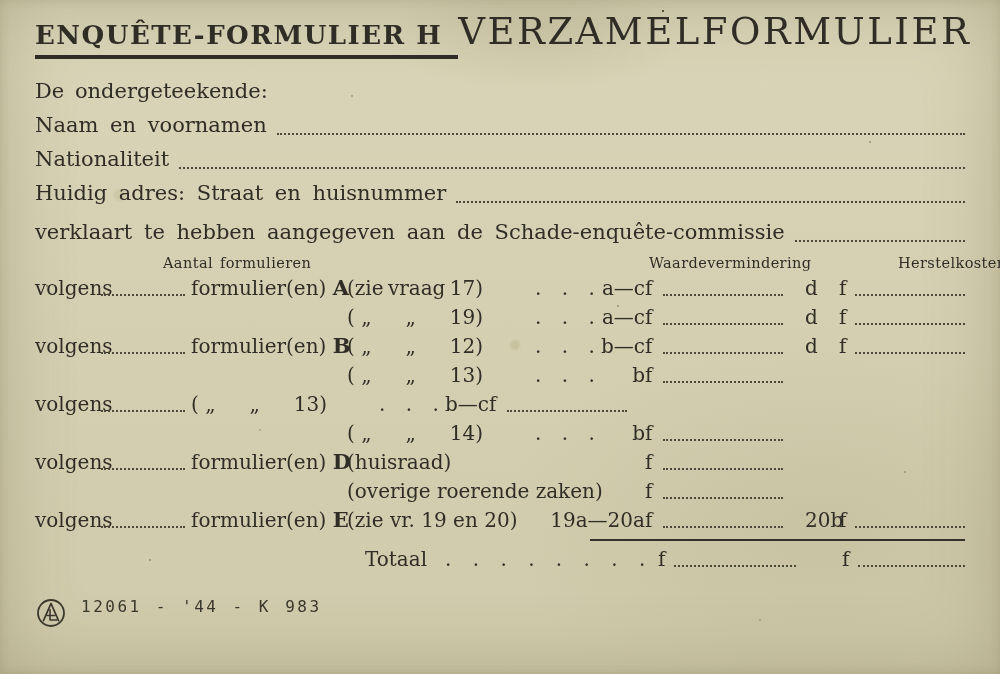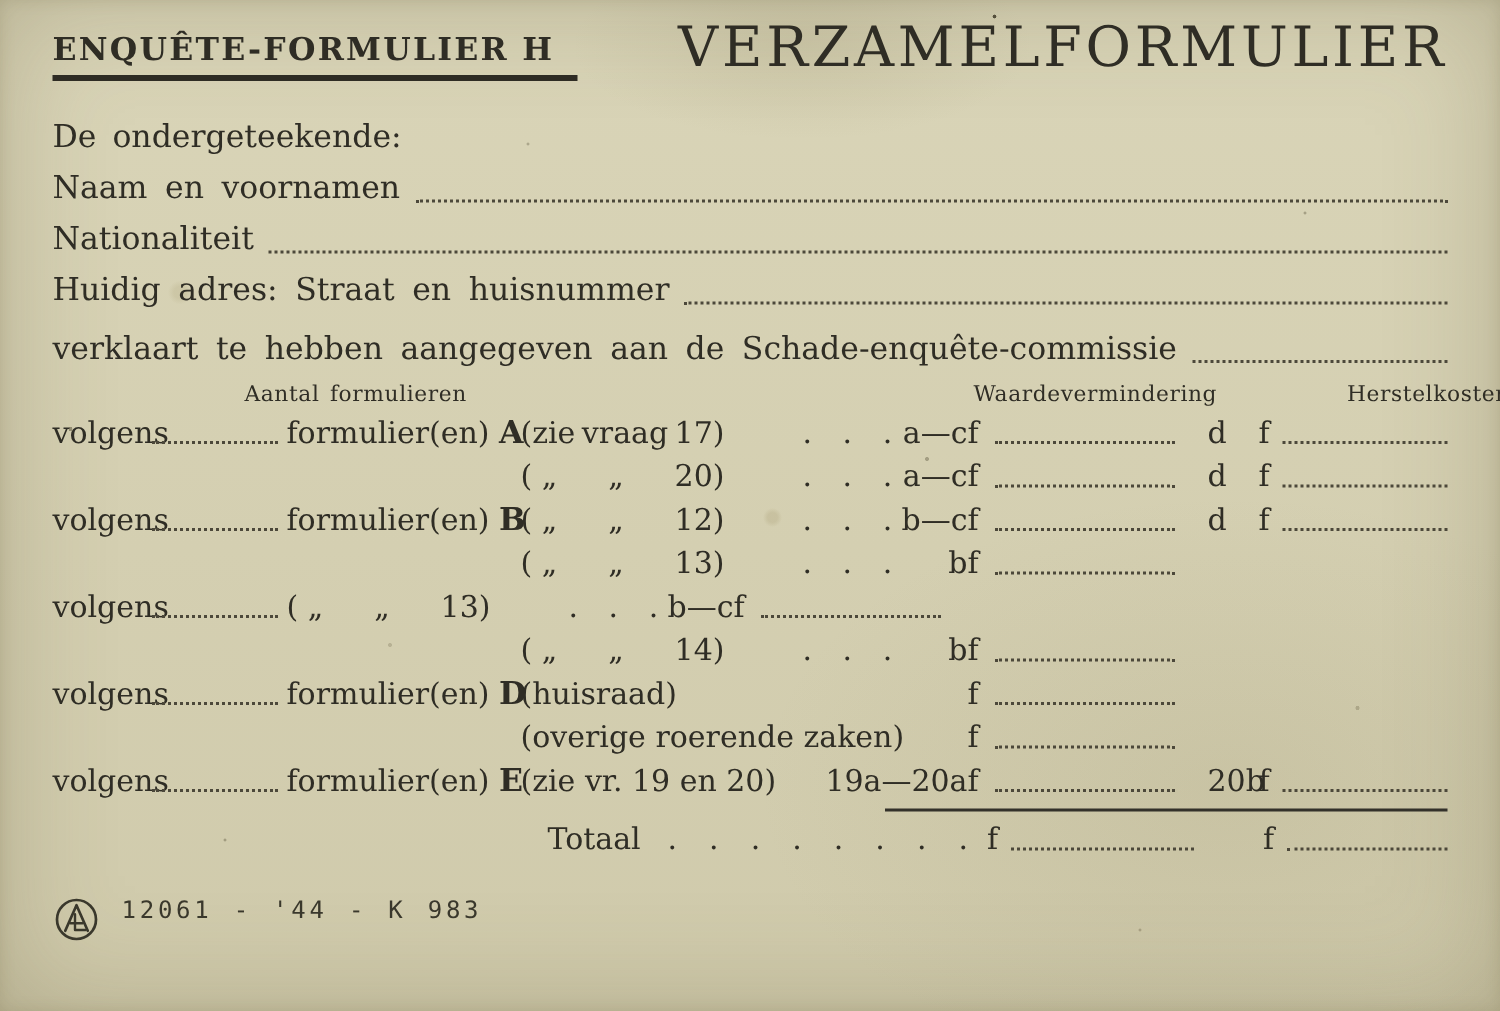--- a/index.html
+++ b/index.html
@@ -26,21 +26,21 @@
       radial-gradient(circle 8px at 515px 345px, rgba(190,182,146,.55) 40%, transparent 80%),
       radial-gradient(circle 10px at 120px 195px, rgba(195,188,152,.5) 40%, transparent 80%),
       radial-gradient(ellipse 220px 90px at 535px 30px, rgba(150,142,104,.18), transparent 70%),
       radial-gradient(ellipse 420px 260px at 82% 78%, rgba(148,140,102,.15), transparent 75%),
       linear-gradient(180deg, rgba(255,255,244,.06), rgba(120,110,70,.08));
     box-shadow: inset 0 0 75px rgba(104,94,58,.30), inset 0 0 10px rgba(104,94,58,.18);
   }
   .dotted{border-bottom:2px dotted #4c483a;height:0;}
   .header{display:flex;justify-content:space-between;align-items:flex-start;height:62px;}
   .form-id{
-    font-size:21px;font-weight:bold;letter-spacing:1.5px;
+    font-size:26px;font-weight:bold;letter-spacing:1.5px;
     border-bottom:4px solid #2e2c24;padding:2px 16px 5px 0;margin-top:6px;
     white-space:nowrap;
   }
   .big-title{font-size:37px;font-weight:normal;letter-spacing:2.5px;line-height:1.1;white-space:nowrap;}
   .intro{font-size:21px;height:34px;line-height:34px;word-spacing:4px;}
   .field-row{display:flex;align-items:flex-end;height:34px;font-size:21px;}
   .field-row .flabel{line-height:34px;white-space:nowrap;word-spacing:5px;text-align:right;}
   .field-row .fill{flex:1;margin:0 0 7px 10px;}
   .field-row.indented .flabel{margin-left:150px;}
   .decl-row{margin-top:3px;height:36px;}
@@ -149,21 +149,21 @@
         </span>
   </div>
 
   <div class="trow">
     <span class="c-volgens"></span>
     <span class="c-vdots dotted noline"></span>
     <span class="c-form"><span class="fword"></span> <span class="letter"></span></span>
     <span class="c-ref">
           <span>( „</span>
           <span>„</span>
-          <span>20)</span>
+          <span>19)</span>
         </span>
     <span class="c-mid">
           <span class="dots">. . .</span>
           <span class="code">a—c</span>
         </span>
     <span class="c-f">f</span>
     <span class="c-wv dotted"></span>
     <span class="c-hk">
           <span class="hk-code">d</span>
           <span class="hk-f">f</span>

